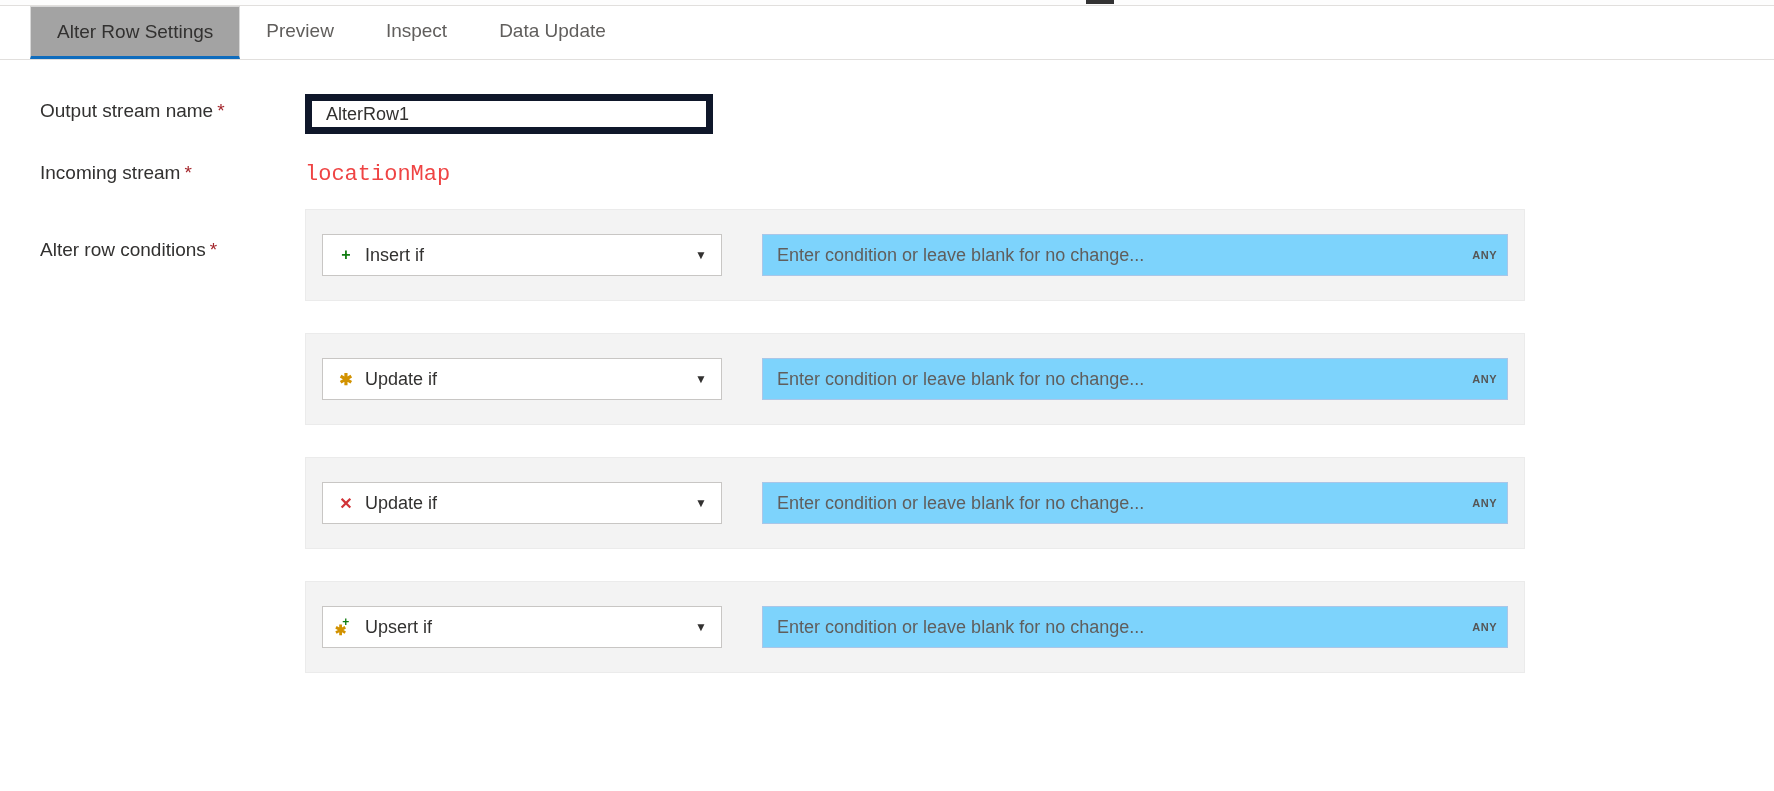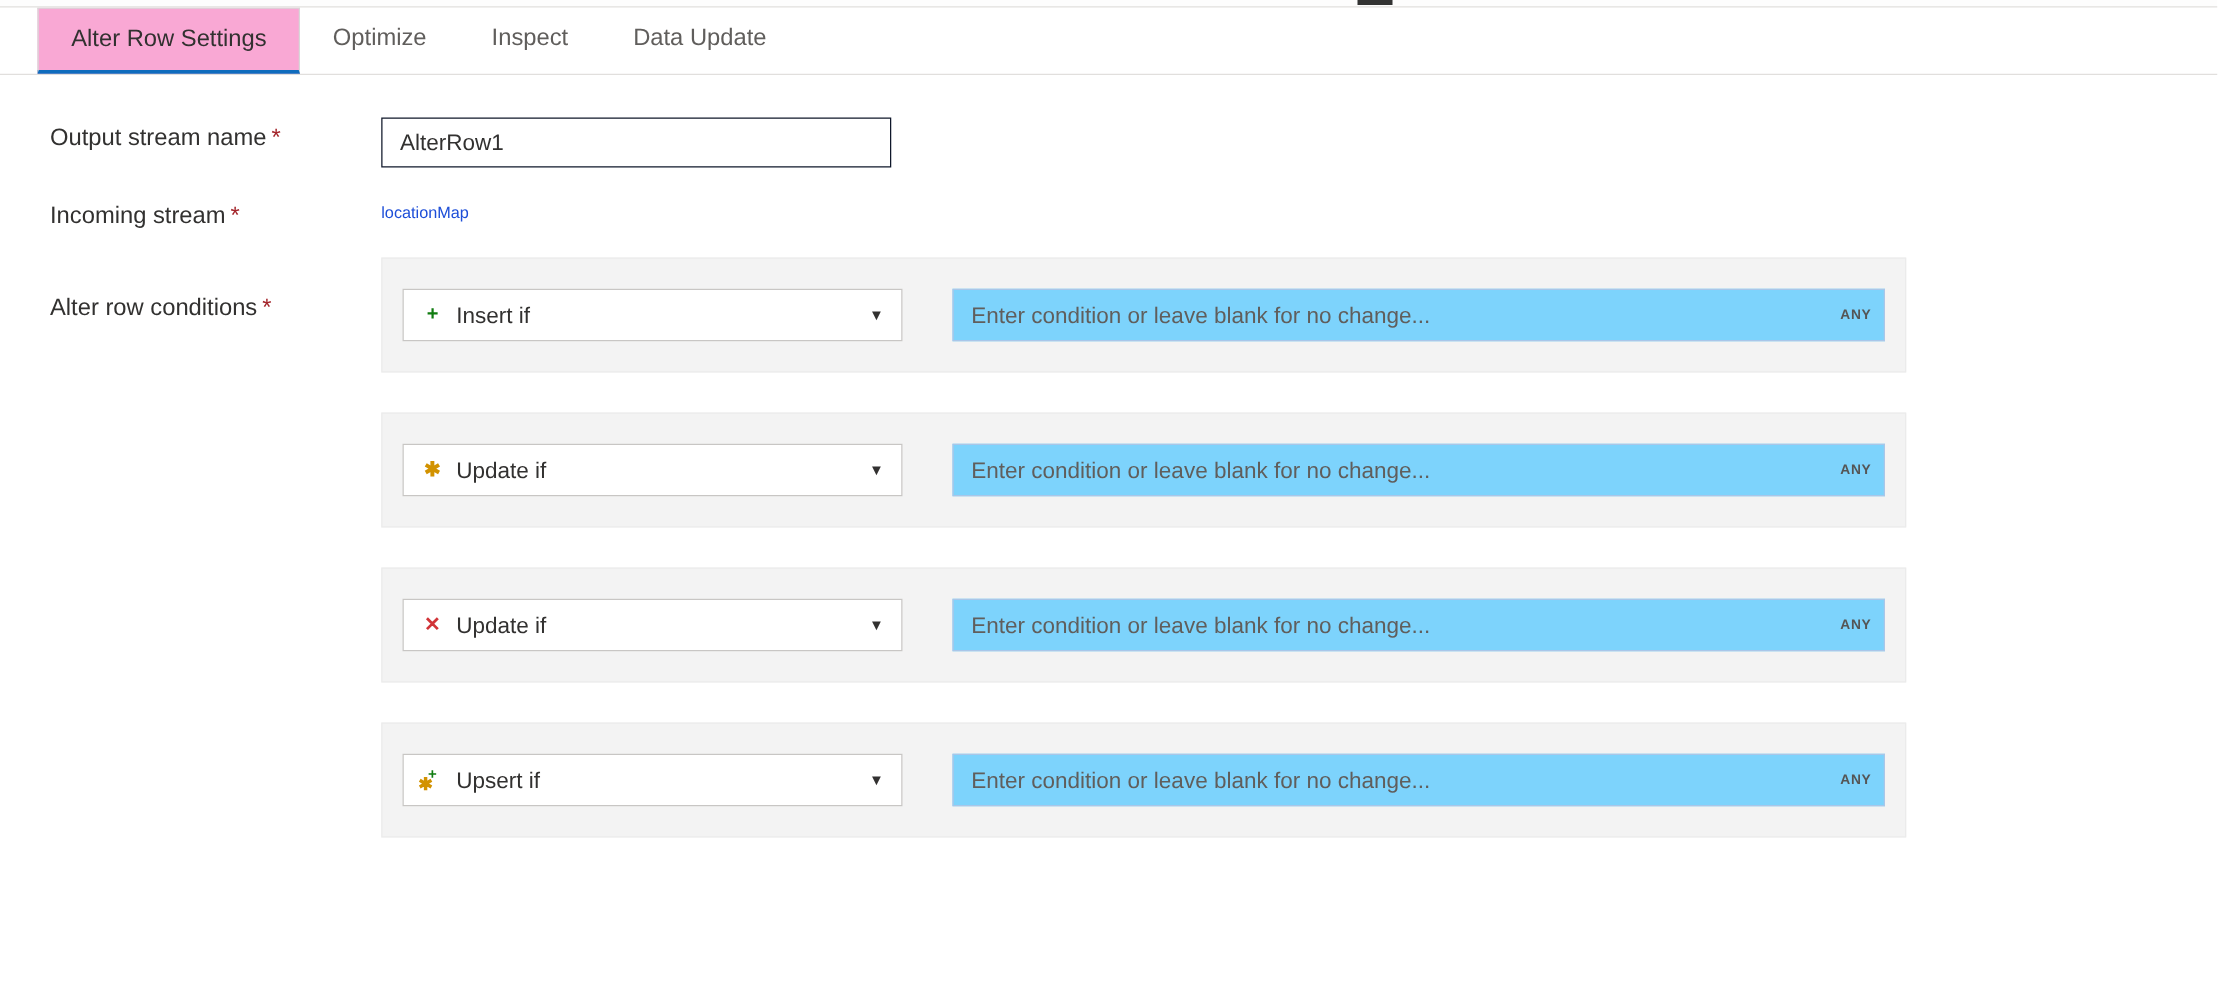--- a/index.html
+++ b/index.html
@@ -36,21 +36,21 @@
   .tab {
     display: flex;
     align-items: center;
     padding: 0 26px;
     font-size: 19px;
     color: #605e5c;
     cursor: pointer;
     border-bottom: 3px solid transparent;
   }
   .tab.active {
-    background: #f9a8d4;
+    background: #a3a3a3;
     border: 1px solid #d8d8d8;
     border-bottom: 3px solid #0f6cbd;
     color: #323130;
     font-weight: 400;
   }
   .content {
     padding: 34px 40px 40px 40px;
   }
   .row {
     display: flex;
@@ -63,31 +63,32 @@
     color: #323130;
     padding-top: 6px;
   }
   .req {
     color: #a4262c;
     margin-left: 4px;
   }
   .text-input {
     width: 408px;
     height: 40px;
-    border: 1px solid #0f172a;
+    border: 7px solid #0f172a;
     padding: 0 14px;
     font-size: 18px;
     color: #323130;
     font-family: inherit;
   }
   .link {
-    color: #1d4ed8;
-    font-size: 13px;
+    color: #ef4444;
+    font-size: 22px;
     padding-top: 6px;
     cursor: pointer;
+    font-family: Liberation Mono, monospace;
   }
   .conditions-wrap {
     flex: 1;
     display: flex;
     flex-direction: column;
     gap: 32px;
     max-width: 1220px;
   }
   .cond-card {
     background: #f3f3f3;
@@ -156,21 +157,21 @@
 </style>
 </head>
 <body>
 
 <div class="topbar">
   <div class="handle"></div>
 </div>
 
 <div class="tabs">
   <div class="tab active">Alter Row Settings</div>
-  <div class="tab">Optimize</div>
+  <div class="tab">Preview</div>
   <div class="tab">Inspect</div>
   <div class="tab">Data Update</div>
 </div>
 
 <div class="content">
 
   <div class="row">
     <div class="label">
       <span>Output stream name</span><span class="req">*</span>
     </div>

